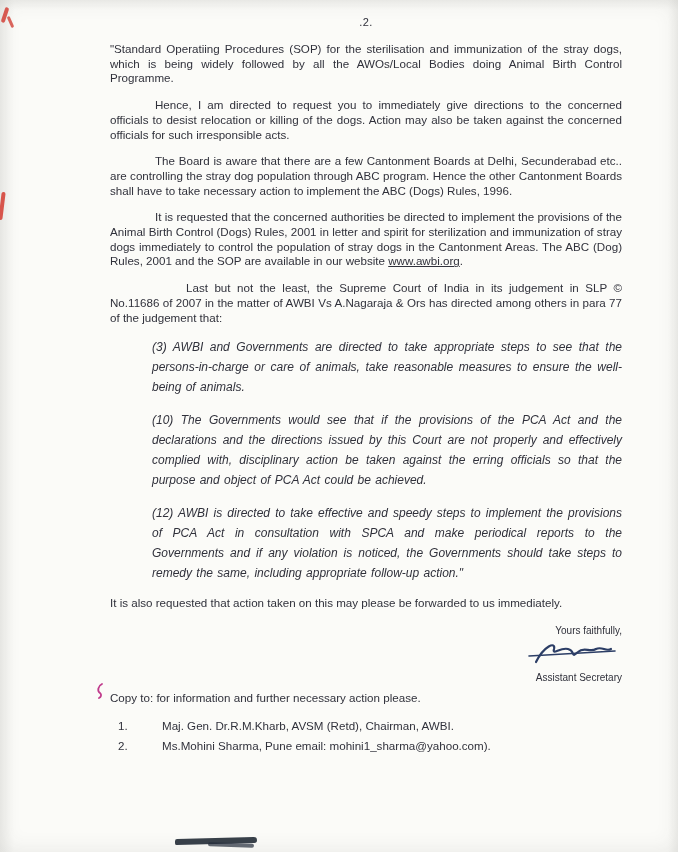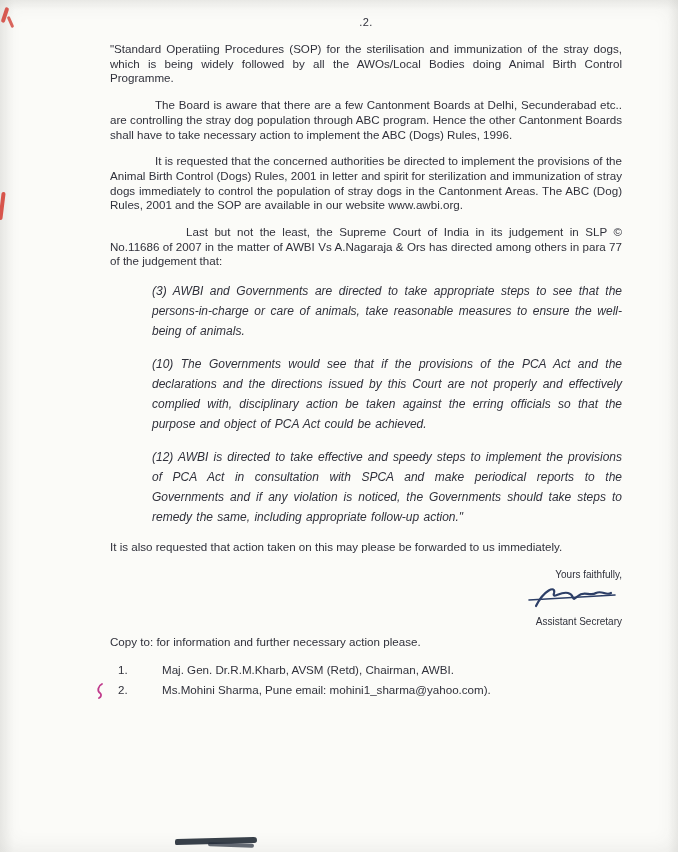--- a/index.html
+++ b/index.html
@@ -46,21 +46,21 @@
   p.indent { text-indent: 45px; }
   p.indent-lg { text-indent: 76px; }
   p.quote {
     margin-left: 42px;
     font-style: italic;
     font-size: 12px;
     line-height: 20px;
     margin-bottom: 13px;
     word-spacing: 1px;
   }
-  .link-text { }
+  .link-text { text-decoration: underline; }
   .closing { margin-top: 2px; }
 
   .sig-block {
     margin-top: 9px;
     text-align: right;
     font-size: 10px;
     line-height: 15px;
   }
   .sig-scribble { margin: 2px 4px -2px 0; }
 
@@ -102,20 +102,21 @@
 <body>
 
 <div class="scan">
 
   <div class="content">
 
     <div class="pagenum">.2.</div>
 
     <p class="para">"Standard Operatiing Procedures (SOP) for the sterilisation and immunization of the stray dogs, which is being widely followed by all the AWOs/Local Bodies doing Animal Birth Control Programme.</p>
 
+    <p class="para indent">Hence, I am directed to request you to immediately give directions to the concerned officials to desist relocation or killing of the dogs. Action may also be taken against the concerned officials for such irresponsible acts.</p>
 
     <p class="para indent">The Board is aware that there are a few Cantonment Boards at Delhi, Secunderabad etc.. are controlling the stray dog population through ABC program. Hence the other Cantonment Boards shall have to take necessary action to implement the ABC (Dogs) Rules, 1996.</p>
 
     <p class="para indent"><span>It is requested that the concerned authorities be directed to implement the provisions of the Animal Birth Control (Dogs) Rules, 2001 in letter and spirit for sterilization and immunization of stray dogs immediately to control the population of stray dogs in the Cantonment Areas. The ABC (Dog) Rules, 2001 and the SOP are available in our website </span><span class="link-text">www.awbi.org</span><span>.</span></p>
 
     <p class="para indent-lg">Last but not the least, the Supreme Court of India in its judgement in SLP © No.11686 of 2007 in the matter of AWBI Vs A.Nagaraja &amp; Ors has directed among others in para 77 of the judgement that:</p>
 
     <p class="para quote">(3) AWBI and Governments are directed to take appropriate steps to see that the persons-in-charge or care of animals, take reasonable measures to ensure the well-being of animals.</p>
     <p class="para quote">(10) The Governments would see that if the provisions of the PCA Act and the declarations and the directions issued by this Court are not properly and effectively complied with, disciplinary action be taken against the erring officials so that the purpose and object of PCA Act could be achieved.</p>
     <p class="para quote">(12) AWBI is directed to take effective and speedy steps to implement the provisions of PCA Act in consultation with SPCA and make periodical reports to the Governments and if any violation is noticed, the Governments should take steps to remedy the same, including appropriate follow-up action."</p>

